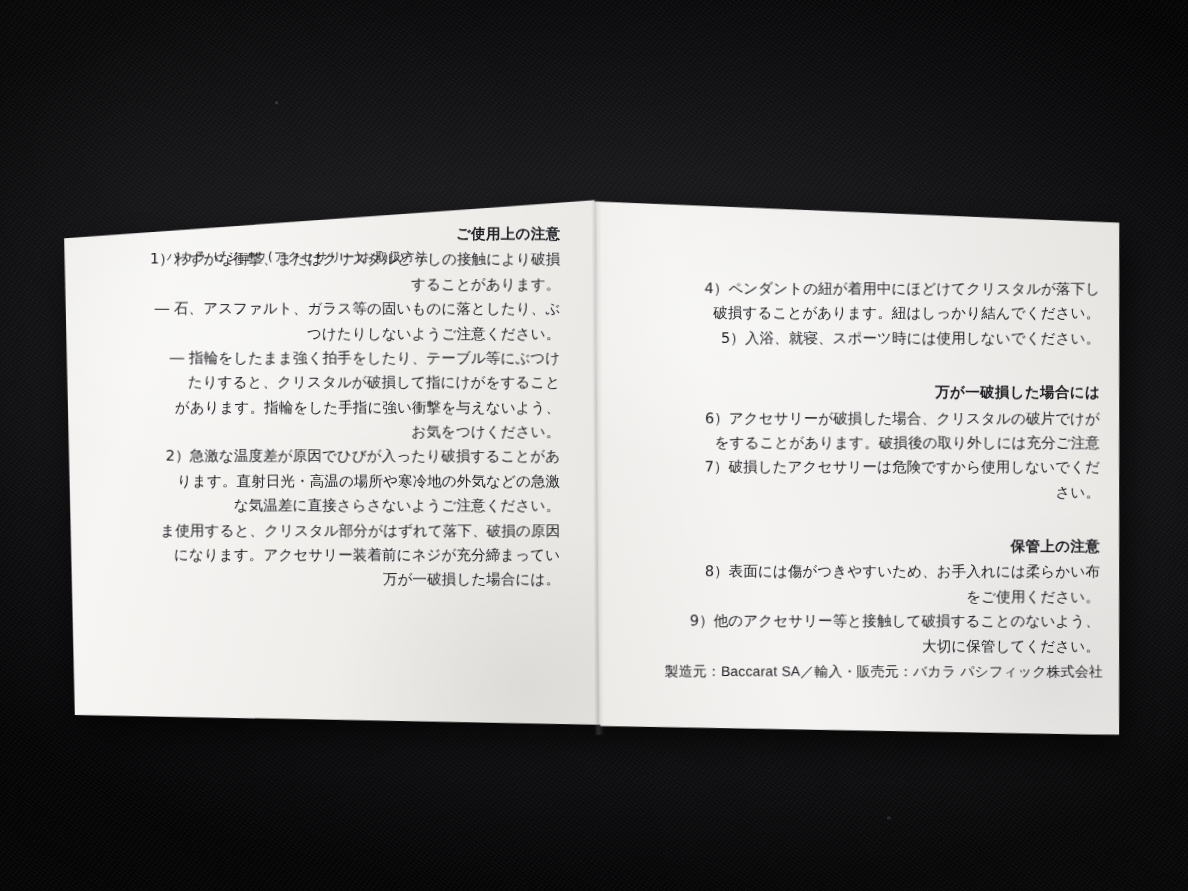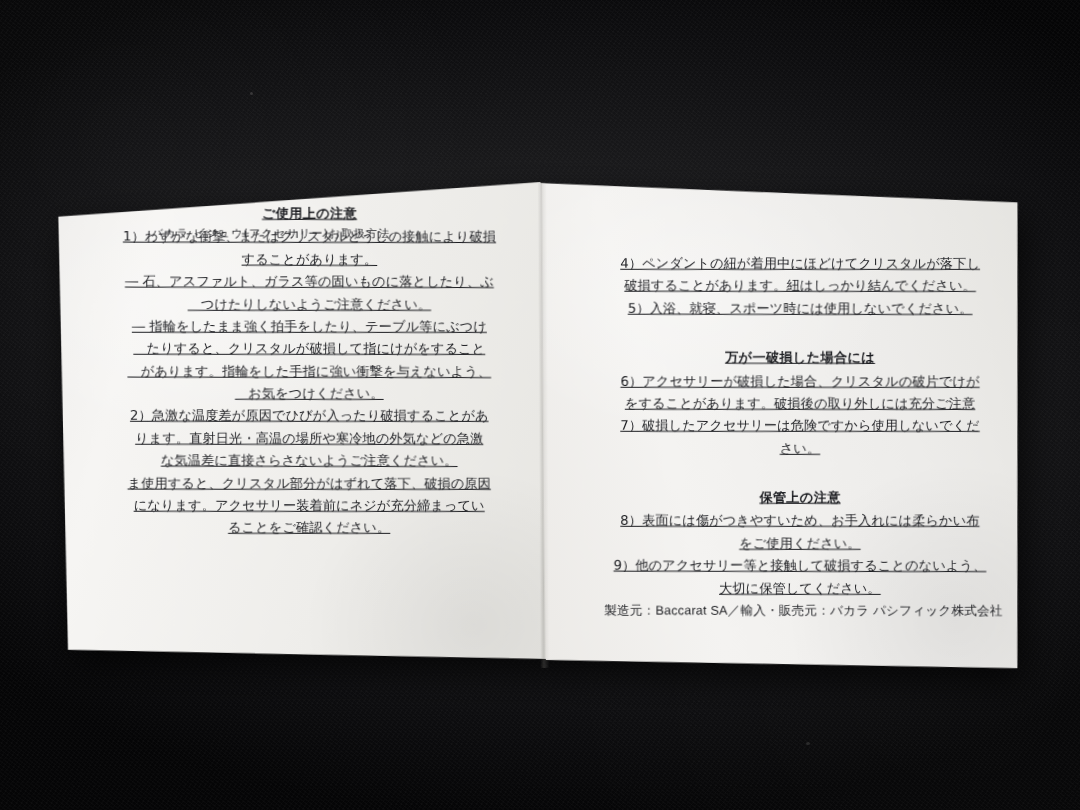--- a/index.html
+++ b/index.html
@@ -90,22 +90,21 @@
   }
 
   
   .col {
     position: absolute;
     color: #1b1c20;
     font-family: "DejaVu Sans", "Liberation Sans", sans-serif;
     font-size: 13.2px;
     line-height: 1.62;
     letter-spacing: 0.1px;
-    text-align: center;
-    text-decoration: underline;
+    text-align: right;
   }
   .col.left-col {
     left: 52px;
     top: 24px;
     width: 400px;
     transform: rotate(0.75deg);
   }
   .col.right-col {
     left: 542px;
     top: 80px;
@@ -190,21 +189,21 @@
       <div class="item">　つけたりしないようご注意ください。</div>
       <div class="item">― 指輪をしたまま強く拍手をしたり、テーブル等にぶつけ</div>
       <div class="item">　たりすると、クリスタルが破損して指にけがをすること</div>
       <div class="item">　があります。指輪をした手指に強い衝撃を与えないよう、</div>
       <div class="item">　お気をつけください。</div>
       <div class="item">2）急激な温度差が原因でひびが入ったり破損することがあ</div>
       <div class="item">ります。直射日光・高温の場所や寒冷地の外気などの急激</div>
       <div class="item">な気温差に直接さらさないようご注意ください。</div>
       <div class="item">ま使用すると、クリスタル部分がはずれて落下、破損の原因</div>
       <div class="item">になります。アクセサリー装着前にネジが充分締まってい</div>
-      <div class="item">ることをご確認ください。</div>
+      <div class="item">万が一破損した場合には。</div>
     </div>
 
     <div class="col right-col">
       <div class="item">4）ペンダントの紐が着用中にほどけてクリスタルが落下し</div>
       <div class="item">破損することがあります。紐はしっかり結んでください。</div>
       <div class="item">5）入浴、就寝、スポーツ時には使用しないでください。</div>
 
       <div class="sec-head">万が一破損した場合には</div>
       <div class="item">6）アクセサリーが破損した場合、クリスタルの破片でけが</div>
       <div class="item">をすることがあります。破損後の取り外しには充分ご注意</div>

